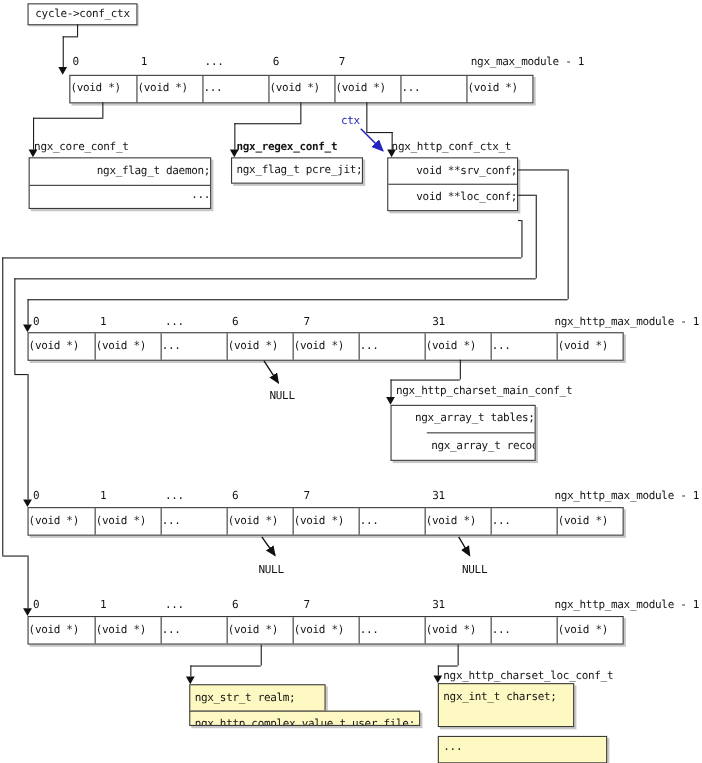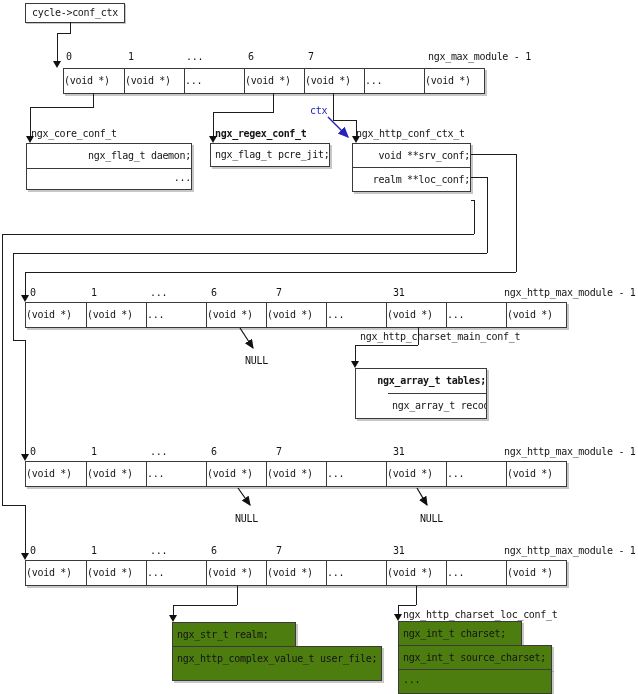--- a/index.html
+++ b/index.html
@@ -14,21 +14,21 @@
         box-sizing:border-box;overflow:hidden;}
   .cell + .cell{border-left:1px solid var(--bc);}
   .hl{position:absolute;height:1px;background:var(--ln);}
   .vl{position:absolute;width:1px;background:var(--ln);}
   .arr{position:absolute;width:0;height:0;border-left:4px solid transparent;
        border-right:4px solid transparent;border-top:7px solid #101010;}
   .sbox{position:absolute;background:#fff;border:1px solid var(--bc);box-sizing:border-box;
         box-shadow:2px 2px 0 rgba(130,130,130,.45);}
   .srow{padding-left:4px;white-space:nowrap;overflow:hidden;border-top:1px solid var(--bc);text-align:right;}
   .srow:first-child{border-top:none;}
-  .rbox{position:absolute;background:#4d7c0f;border:1px solid var(--bc);box-sizing:border-box;
+  .rbox{position:absolute;background:#fef9c3;border:1px solid var(--bc);box-sizing:border-box;
         box-shadow:2px 2px 0 rgba(130,130,130,.45);padding-left:4px;line-height:23px;
         white-space:nowrap;overflow:hidden;}
   .title-box{position:absolute;left:25px;top:3px;width:100px;height:20px;line-height:18px;
         text-align:center;border:1px solid var(--bc);box-sizing:border-box;background:#fff;
         box-shadow:1px 1px 0 rgba(130,130,130,.45);}
   .ctx{color:var(--blue);}
   svg{position:absolute;overflow:visible;}
 </style>
 </head>
 <body>
@@ -97,21 +97,21 @@
   </div>
 
   <span class="lbl" style="left:215px;top:128px;font-weight:bold;">ngx_regex_conf_t</span>
   <div class="sbox" style="left:210px;top:143px;width:120px;">
     <div class="srow" style="height:22px;line-height:22px;">ngx_flag_t pcre_jit;</div>
   </div>
 
   <span class="lbl" style="left:356px;top:128px;">ngx_http_conf_ctx_t</span>
   <div class="sbox" style="left:352px;top:143px;width:119px;">
     <div class="srow" style="height:23px;line-height:23px;">void **srv_conf;</div>
-    <div class="srow" style="height:23px;line-height:23px;">realm **loc_conf;</div>
+    <div class="srow" style="height:23px;line-height:23px;">void **loc_conf;</div>
   </div>
 
   <div>
     <div class="hl" style="left:471px;top:154px;width:45px;"></div>
     <div class="vl" style="left:516px;top:154px;height:118px;"></div>
     <div class="hl" style="left:25px;top:272px;width:491px;"></div>
     <div class="vl" style="left:25px;top:272px;height:23px;"></div>
     <div class="arr" style="left:21px;top:295px;"></div>
   </div>
   <div>
@@ -163,23 +163,23 @@
     <line x1="2" y1="1" x2="15" y2="21" stroke="#101010" stroke-width="1.2" marker-end="url(#m1)"></line>
   </svg>
   <span class="lbl" style="left:245px;top:355px;">NULL</span>
 
   <div>
     <div class="vl" style="left:418px;top:327px;height:18px;"></div>
     <div class="hl" style="left:355px;top:345px;width:63px;"></div>
     <div class="vl" style="left:355px;top:345px;height:16px;"></div>
     <div class="arr" style="left:351px;top:361px;"></div>
   </div>
-  <span class="lbl" style="left:360px;top:331px;">ngx_http_charset_main_conf_t</span>
+  <span class="lbl" style="left:360px;top:350px;">ngx_http_charset_main_conf_t</span>
   <div class="sbox" style="left:355px;top:368px;width:132px;">
-    <div class="srow" style="height:24px;line-height:24px;font-weight:bold;">ngx_array_t tables;</div>
+    <div class="srow" style="height:24px;line-height:24px;">ngx_array_t tables;</div>
     <div class="srow" style="height:24px;line-height:24px;margin-left:32px;">ngx_array_t recodes;</div>
   </div>
 
   <div>
     <span class="lbl" style="left:30px;top:446px;">0</span>
     <span class="lbl" style="left:91px;top:446px;">1</span>
     <span class="lbl" style="left:150px;top:446px;">...</span>
     <span class="lbl" style="left:211px;top:446px;">6</span>
     <span class="lbl" style="left:276px;top:446px;">7</span>
     <span class="lbl" style="left:393px;top:446px;">31</span>
@@ -238,26 +238,25 @@
       <div class="cell">(void *)</div>
     </div>
 
   <div>
     <div class="vl" style="left:237px;top:586px;height:19px;"></div>
     <div class="hl" style="left:173px;top:605px;width:64px;"></div>
     <div class="vl" style="left:173px;top:605px;height:10px;"></div>
     <div class="arr" style="left:169px;top:615px;"></div>
   </div>
   <div class="rbox" style="left:172px;top:622px;width:124px;height:25px;">ngx_str_t realm;</div>
-  <div class="rbox" style="left:172px;top:646px;width:210px;height:35px;">ngx_http_complex_value_t user_file;</div>
+  <div class="rbox" style="left:172px;top:646px;width:210px;height:14px;">ngx_http_complex_value_t user_file;</div>
 
   <div>
     <div class="vl" style="left:416px;top:586px;height:19px;"></div>
     <div class="hl" style="left:398px;top:605px;width:18px;"></div>
     <div class="vl" style="left:398px;top:605px;height:9px;"></div>
     <div class="arr" style="left:394px;top:614px;"></div>
   </div>
   <span class="lbl" style="left:403px;top:609px;">ngx_http_charset_loc_conf_t</span>
   <div class="rbox" style="left:398px;top:621px;width:124px;height:40px;">ngx_int_t charset;</div>
-  <div class="rbox" style="left:398px;top:645px;width:154px;height:25px;">ngx_int_t source_charset;</div>
   <div class="rbox" style="left:398px;top:669px;width:154px;height:25px;line-height:20px;">...</div>
 
 </div>
 
 </body></html>

